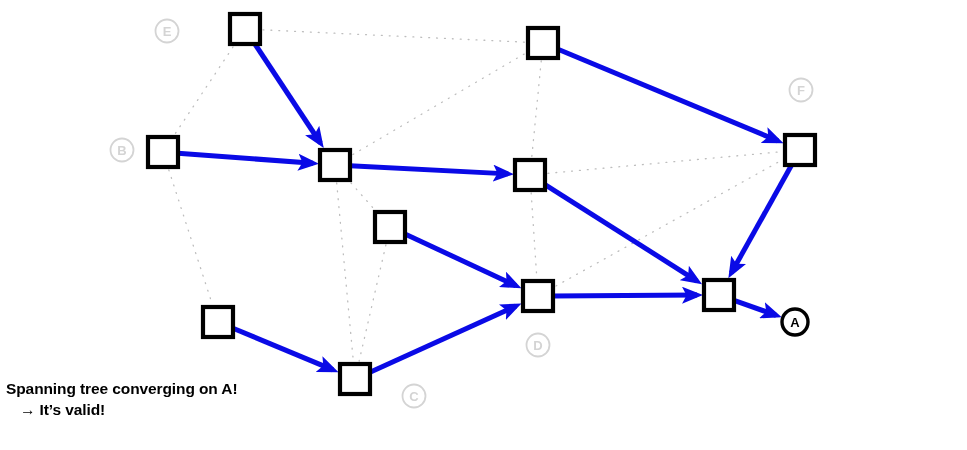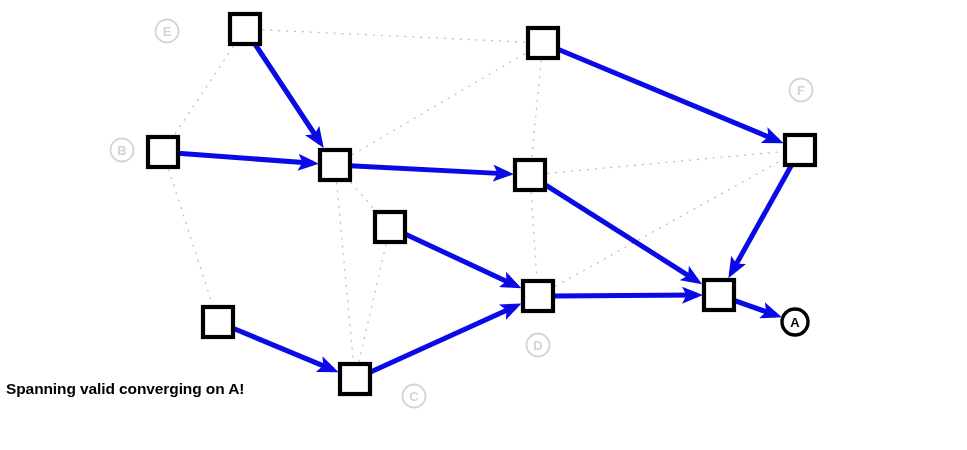--- a/index.html
+++ b/index.html
@@ -105,16 +105,17 @@
         <circle cx="801" cy="90" r="11.5" fill="none" stroke="#d4d4d4" stroke-width="1.8"></circle>
         <text x="801" y="90.5" text-anchor="middle" dominant-baseline="central" font-family="&quot;Liberation Sans&quot;, sans-serif" font-size="13" font-weight="bold" fill="#d4d4d4">F</text>
         <circle cx="538" cy="345" r="11.5" fill="none" stroke="#d4d4d4" stroke-width="1.8"></circle>
         <text x="538" y="345.5" text-anchor="middle" dominant-baseline="central" font-family="&quot;Liberation Sans&quot;, sans-serif" font-size="13" font-weight="bold" fill="#d4d4d4">D</text>
         <circle cx="414" cy="396" r="11.5" fill="none" stroke="#d4d4d4" stroke-width="1.8"></circle>
         <text x="414" y="396.5" text-anchor="middle" dominant-baseline="central" font-family="&quot;Liberation Sans&quot;, sans-serif" font-size="13" font-weight="bold" fill="#d4d4d4">C</text>
       </g>
   </svg>
 
   <div class="caption-block">
-    <span class="caption-line1">Spanning valid converging on A!</span>
+    <span class="caption-line1">Spanning tree converging on A!</span>
+    <span class="caption-line2">→ It’s valid!</span>
   </div>
 
 </div>
 
 </body></html>

